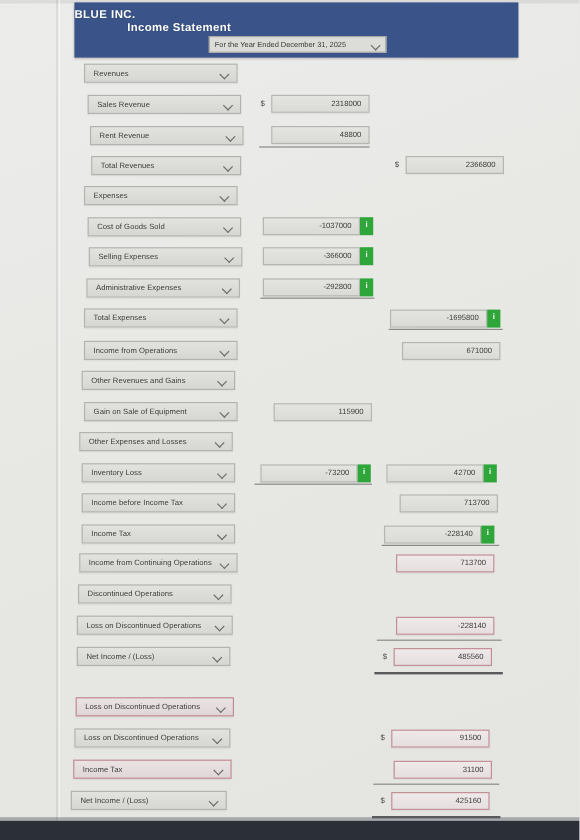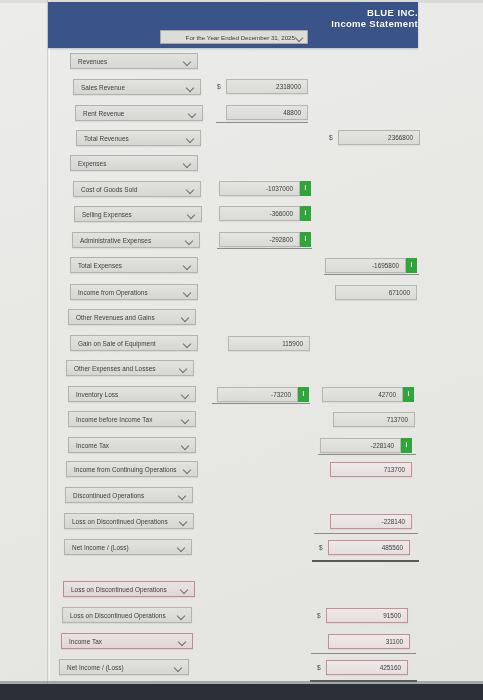--- a/index.html
+++ b/index.html
@@ -34,36 +34,37 @@
     background: #2b3038;
   }
   .bottom-bar-fade {
     position: absolute; left: 0; bottom: 16px; width: 483px; height: 3px;
     background: rgba(90,95,105,0.45);
   }
 
   
   .header {
     position: absolute;
-    left: 48px; top: 2px;
+    left: 62px; top: 2px;
     width: 370px; height: 46px;
     background: #3a5489;
     color: #ffffff;
-    text-align: right;
+    text-align: left;
     box-shadow: 0 1px 2px rgba(0,0,0,0.2);
   }
   .header .co {
     font-size: 9.5px; font-weight: bold; letter-spacing: .4px;
     margin-top: 5px; line-height: 11px;
     text-shadow: 0 0 1px rgba(0,0,0,.35);
   }
   .header .stmt {
     font-size: 9.5px; font-weight: bold; letter-spacing: .3px;
     line-height: 12px;
     text-shadow: 0 0 1px rgba(0,0,0,.35);
+    margin-left: 44px;
   }
   .header-select {
     position: absolute; left: 112px; top: 28px;
     width: 148px; height: 14px;
     background: #dcdcd9;
     border: 1px solid #a8a8a4;
     display: flex; align-items: center;
     padding-left: 4px;
     font-size: 6.2px; color: #3a3a3a;
     white-space: nowrap; overflow: hidden;

